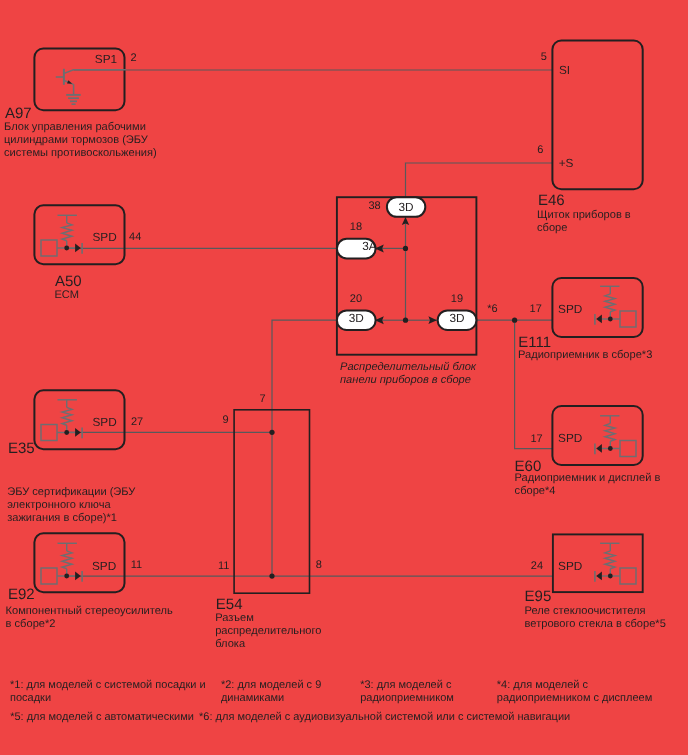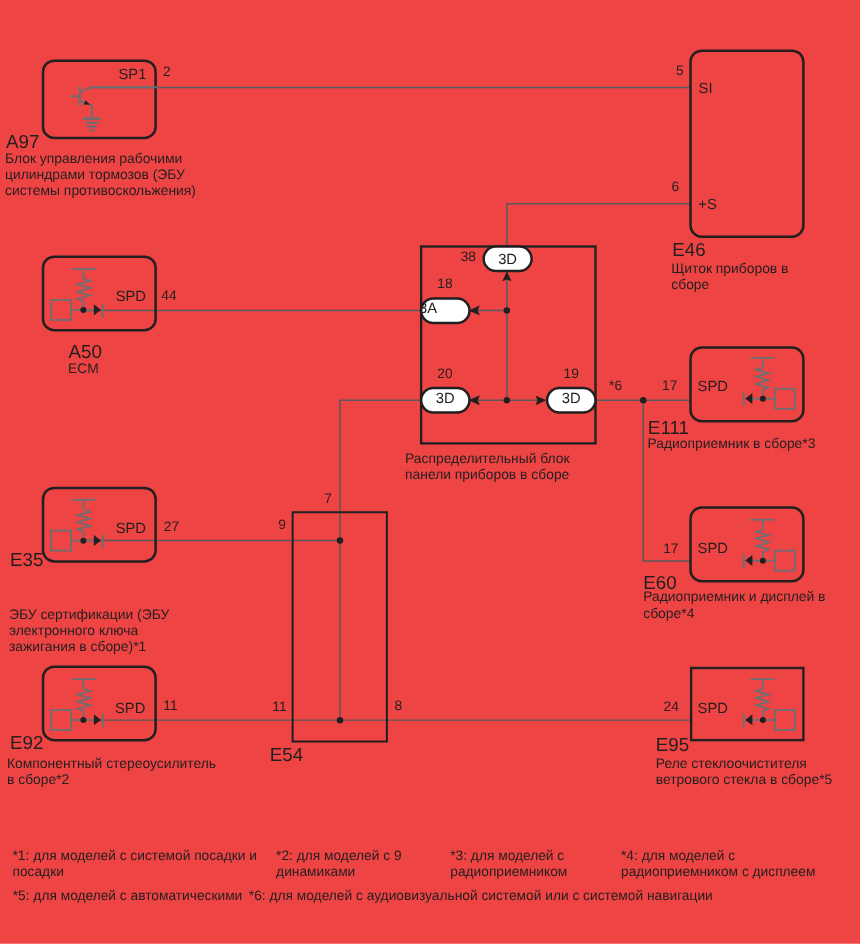--- a/index.html
+++ b/index.html
@@ -195,27 +195,27 @@
 <div class="t desc" style="left:537px;top:208.9px;"><div>Щиток приборов в</div><div>сборе</div></div>
 
 <div class="t term" style="left:92.5px;top:232.1px;">SPD</div>
 <div class="t pin" style="left:129.1px;top:231.8px;">44</div>
 <div class="t code" style="left:54.9px;top:276.1px;">A50</div>
 <div class="t desc" style="left:54.4px;top:288.8px;"><div>ECM</div></div>
 
 <div class="t pin" style="left:368.5px;top:200.9px;">38</div>
 <div class="t ovl" style="left:386.9px;top:202.4px;width:38.4px;">3D</div>
 <div class="t pin" style="left:349.8px;top:222.2px;">18</div>
-<div class="t ovl" style="left:329px;top:241.4px;width:27px;">3A</div>
+<div class="t ovl" style="left:356px;top:241.4px;width:27px;">3A</div>
 <div class="t pin" style="left:349.8px;top:294.2px;">20</div>
 <div class="t ovl" style="left:336.9px;top:313px;width:38.7px;">3D</div>
 <div class="t pin" style="left:450.8px;top:294.2px;">19</div>
 <div class="t ovl" style="left:437.7px;top:313px;width:38.7px;">3D</div>
 <div class="t pin" style="left:487.3px;top:303.8px;">*6</div>
-<div class="t desc" style="left:324px;top:361.1px;"><div>Распределительный блок</div><div>панели приборов в сборе</div></div>
+<div class="t desc" style="left:340px;top:361.1px;font-style:italic;"><div>Распределительный блок</div><div>панели приборов в сборе</div></div>
 
 <div class="t pin" style="left:529.6px;top:303.8px;">17</div>
 <div class="t term" style="left:558.1px;top:303.9px;">SPD</div>
 <div class="t code" style="left:518.3px;top:337.3px;">E111</div>
 <div class="t desc" style="left:518px;top:348.8px;"><div>Радиоприемник в сборе*3</div></div>
 
 <div class="t pin" style="left:530.5px;top:433.8px;">17</div>
 <div class="t term" style="left:558.1px;top:433.1px;">SPD</div>
 <div class="t code" style="left:514.6px;top:461px;">E60</div>
 <div class="t desc" style="left:514.6px;top:472.4px;"><div>Радиоприемник и дисплей в</div><div>сборе*4</div></div>
@@ -223,20 +223,21 @@
 <div class="t term" style="left:92.5px;top:416.7px;">SPD</div>
 <div class="t pin" style="left:131px;top:416.9px;">27</div>
 <div class="t code" style="left:8px;top:443px;">E35</div>
 <div class="t desc" style="left:7.2px;top:458.3px;margin-top:28px;"><div>ЭБУ сертификации (ЭБУ</div><div>электронного ключа</div><div>зажигания в сборе)*1</div></div>
 
 <div class="t pin" style="left:259.4px;top:394px;">7</div>
 <div class="t pin" style="left:222.5px;top:415.2px;">9</div>
 <div class="t pin" style="left:217.9px;top:560.7px;">11</div>
 <div class="t pin" style="left:315.7px;top:560.2px;">8</div>
 <div class="t code" style="left:215.8px;top:599.1px;">E54</div>
+<div class="t desc" style="left:215.2px;top:611.5px;"><div>Разъем</div><div>распределительного</div><div>блока</div></div>
 
 <div class="t term" style="left:92px;top:560.7px;">SPD</div>
 <div class="t pin" style="left:130.7px;top:560px;">11</div>
 <div class="t code" style="left:8px;top:589.2px;">E92</div>
 <div class="t desc" style="left:5.6px;top:604.6px;"><div>Компонентный стереоусилитель</div><div>в сборе*2</div></div>
 
 <div class="t pin" style="left:530.8px;top:560.9px;">24</div>
 <div class="t term" style="left:558.1px;top:560.6px;">SPD</div>
 <div class="t code" style="left:524.6px;top:590.6px;">E95</div>
 <div class="t desc" style="left:524.6px;top:605.1px;"><div>Реле стеклоочистителя</div><div>ветрового стекла в сборе*5</div></div>

